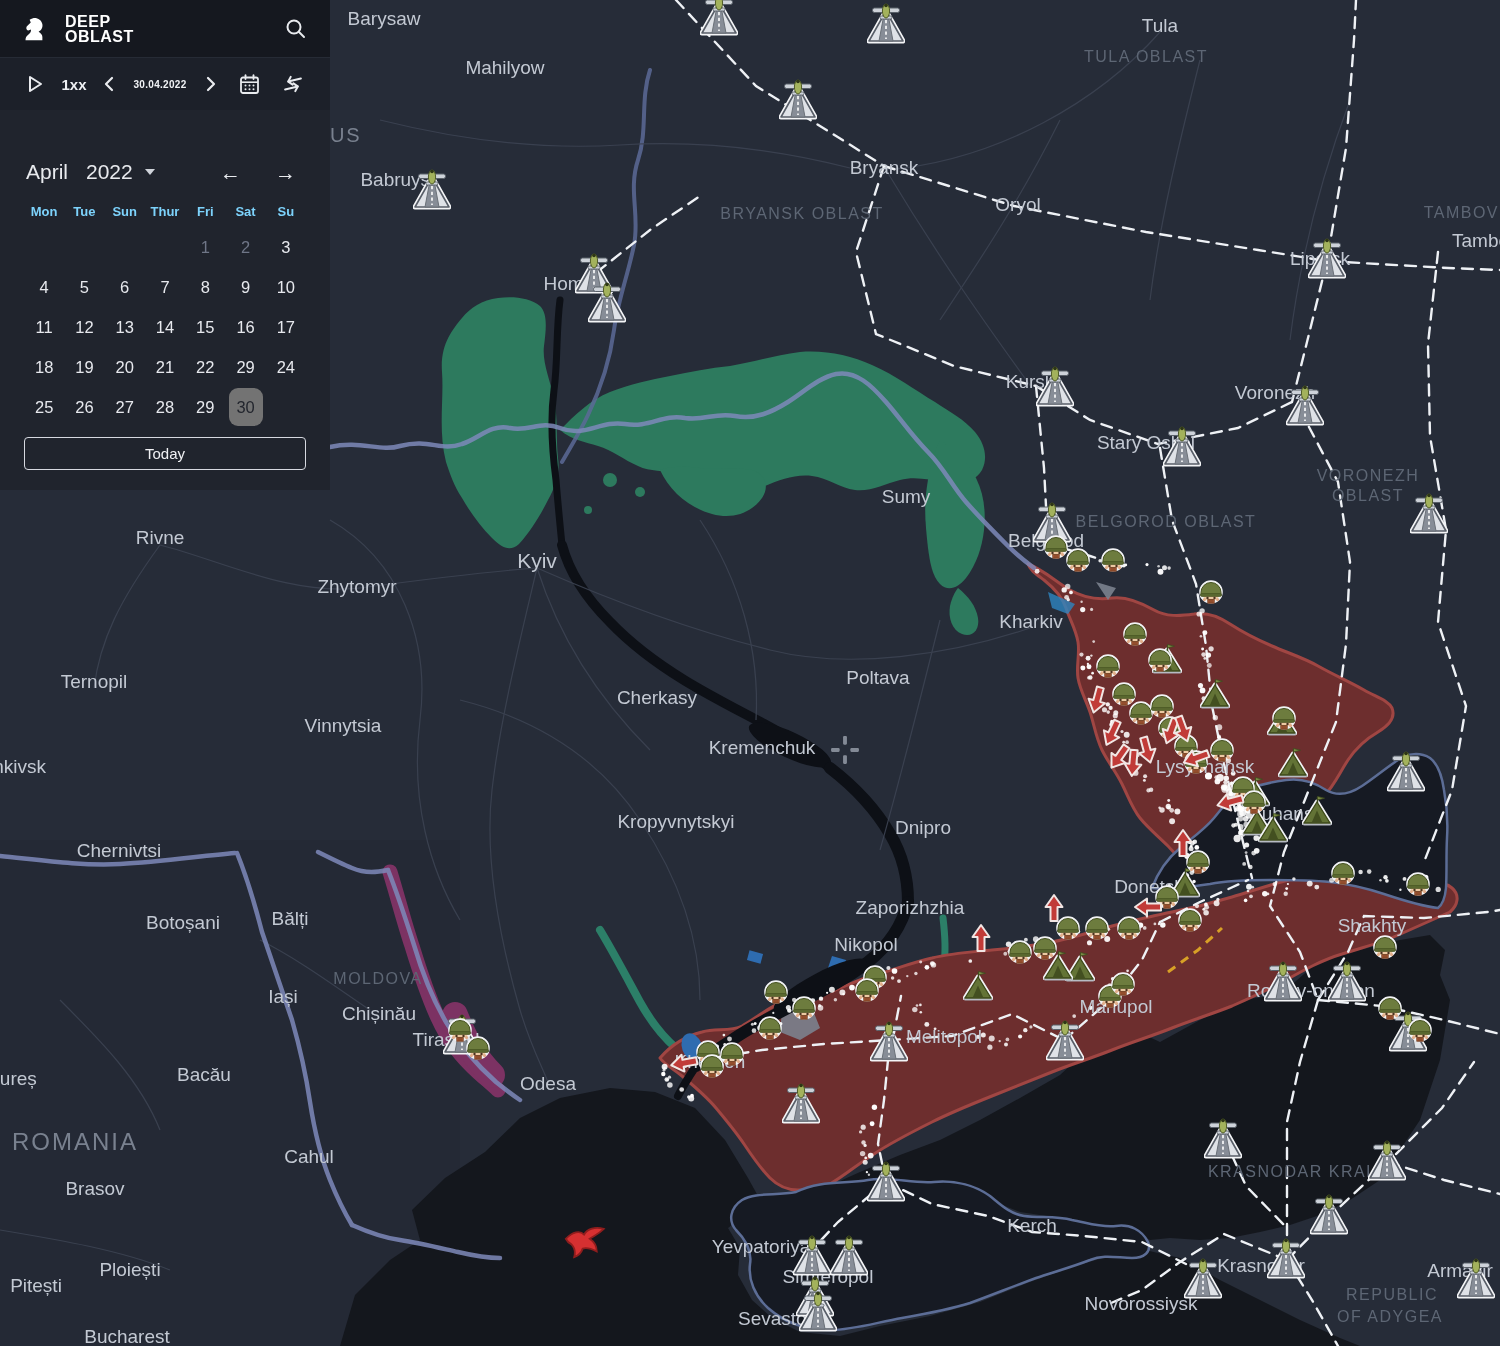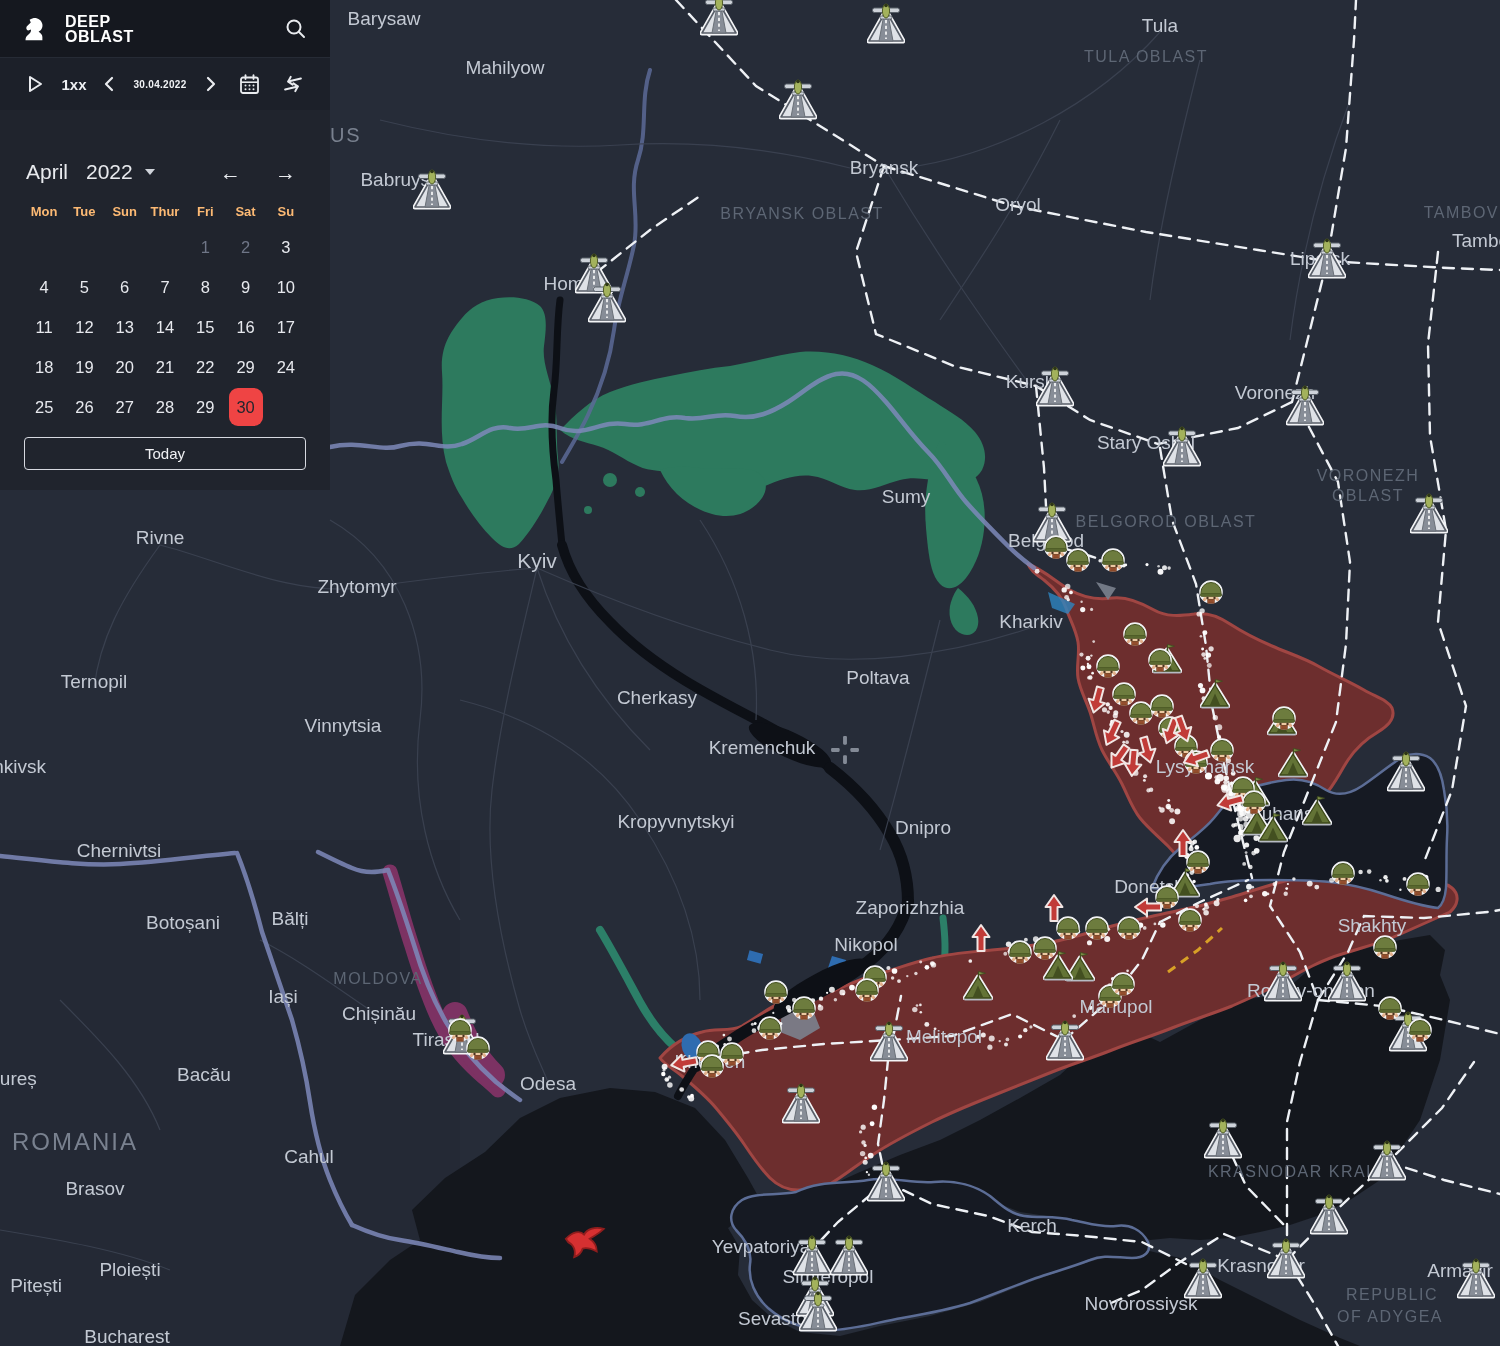--- a/index.html
+++ b/index.html
@@ -24,25 +24,25 @@
   .month-row{display:flex;align-items:center;margin-top:30px;padding:0 2px;}
   .month-name,.year-name{font-size:21px;color:#e8eaee;}
   .year-name{margin-left:18px;}
   .caret{width:0;height:0;border-left:5px solid transparent;border-right:5px solid transparent;
          border-top:6px solid #cfd3da;margin-left:12px;}
   .nav-arrow{font-size:21px;color:#e8eaee;background:none;border:none;cursor:pointer;padding:0 2px;line-height:1;}
   .nav-arrow.left{margin-left:auto;}
   .nav-arrow.right{margin-left:30px;margin-right:6px;}
   .dow-grid,.weeks-grid{display:grid;grid-template-columns:repeat(7,1fr);}
   .dow-grid{margin-top:20px;}
-  .dow{font-size:13px;font-weight:700;color:#fdba74;text-align:center;}
+  .dow{font-size:13px;font-weight:700;color:#7dd3fc;text-align:center;}
   .weeks-grid{margin-top:8px;}
   .day-cell{height:40px;display:flex;align-items:center;justify-content:center;font-size:16.5px;color:#e7e9ee;}
   .day-cell .dim{color:#6f7687;}
-  .day-cell .sel{background:#ef4444;color:#23262e;width:34px;height:38px;border-radius:9px;
+  .day-cell .sel{background:#737373;color:#23262e;width:34px;height:38px;border-radius:9px;
                  display:inline-flex;align-items:center;justify-content:center;}
   .today-btn{margin-top:10px;width:100%;height:33px;background:transparent;border:1.5px solid #d6d9e0;
              border-radius:4px;color:#f0f1f4;font-size:15px;font-family:"Liberation Sans",sans-serif;cursor:pointer;}
 
   
   text{font-family:"Liberation Sans",sans-serif;}
   text.city{fill:#c3c9d3;}
   text.area{fill:#5d6674;letter-spacing:1.5px;}
   text.country{fill:#79818f;letter-spacing:2px;}
 </style>

